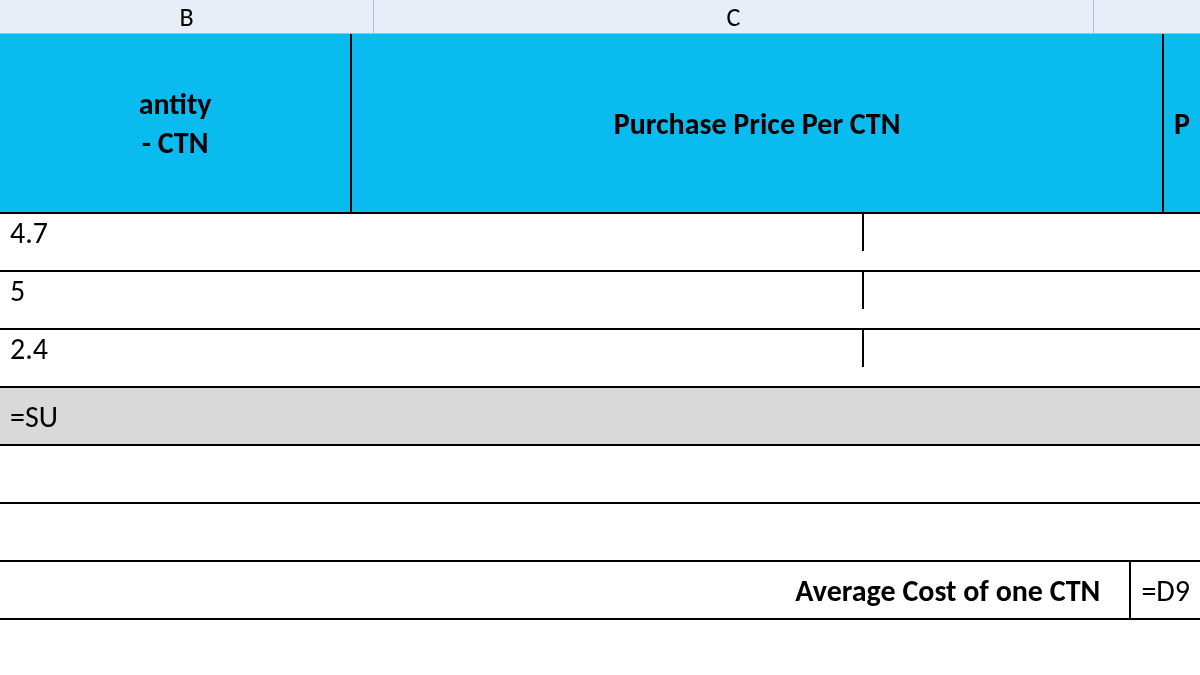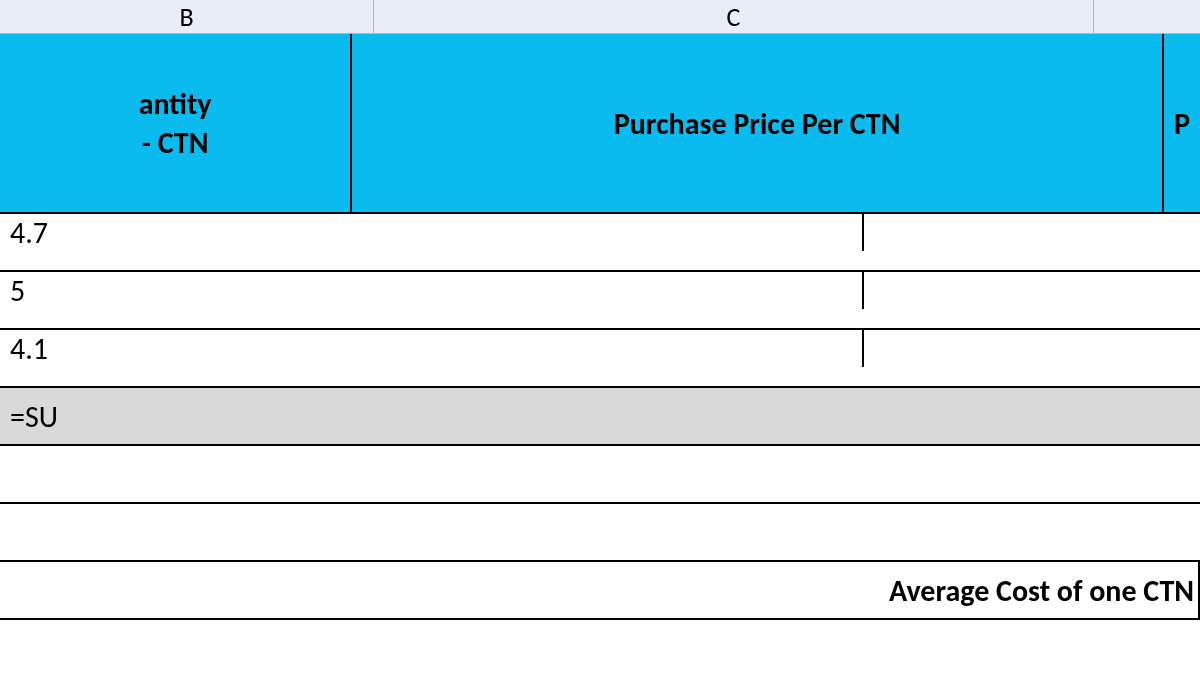--- a/index.html
+++ b/index.html
@@ -87,21 +87,21 @@
       width: 374px;
     }
     .col-c-cell {
       width: 864px;
     }
     .col-d-cell {
       flex: 1;
     }
     .right-align {
       justify-content: flex-end;
-      padding-right: 4px;
+      padding-right: 29px;
       font-weight: bold;
     }
     .no-right-border {
       border-right: none;
     }
     .last-row {
       border-bottom: 2px solid #000;
       height: 58px;
     }
   </style>
@@ -133,21 +133,21 @@
     <div class="cell data-cell col-c-cell">4.7</div>
   </div>
 
   <div class="row data-row">
     <div class="cell data-cell col-b-cell"></div>
     <div class="cell data-cell col-c-cell">5</div>
   </div>
 
   <div class="row data-row">
     <div class="cell data-cell col-b-cell"></div>
-    <div class="cell data-cell col-c-cell">4.1</div>
+    <div class="cell data-cell col-c-cell">2.4</div>
   </div>
 
   <div class="row data-row shaded-row">
     <div class="cell data-cell shaded-cell col-b-cell"></div>
     <div class="cell data-cell shaded-cell col-c-cell"></div>
     <div class="cell data-cell shaded-cell col-d-cell no-right-border">=SU</div>
   </div>
 
   <div class="row data-row">
     <div class="cell data-cell col-b-cell"></div>
@@ -157,14 +157,15 @@
 
   <div class="row data-row">
     <div class="cell data-cell col-b-cell"></div>
     <div class="cell data-cell col-c-cell"></div>
     <div class="cell data-cell col-d-cell no-right-border"></div>
   </div>
 
   <div class="row last-row">
     <div class="cell data-cell col-b-cell no-right-border" style="border-right:none"></div>
     <div class="cell data-cell col-c-cell right-align" style="border-left:none">Average Cost of one CTN</div>
+    <div class="cell data-cell col-d-cell no-right-border">=D9</div>
   </div>
 </div>
 
 </body></html>

